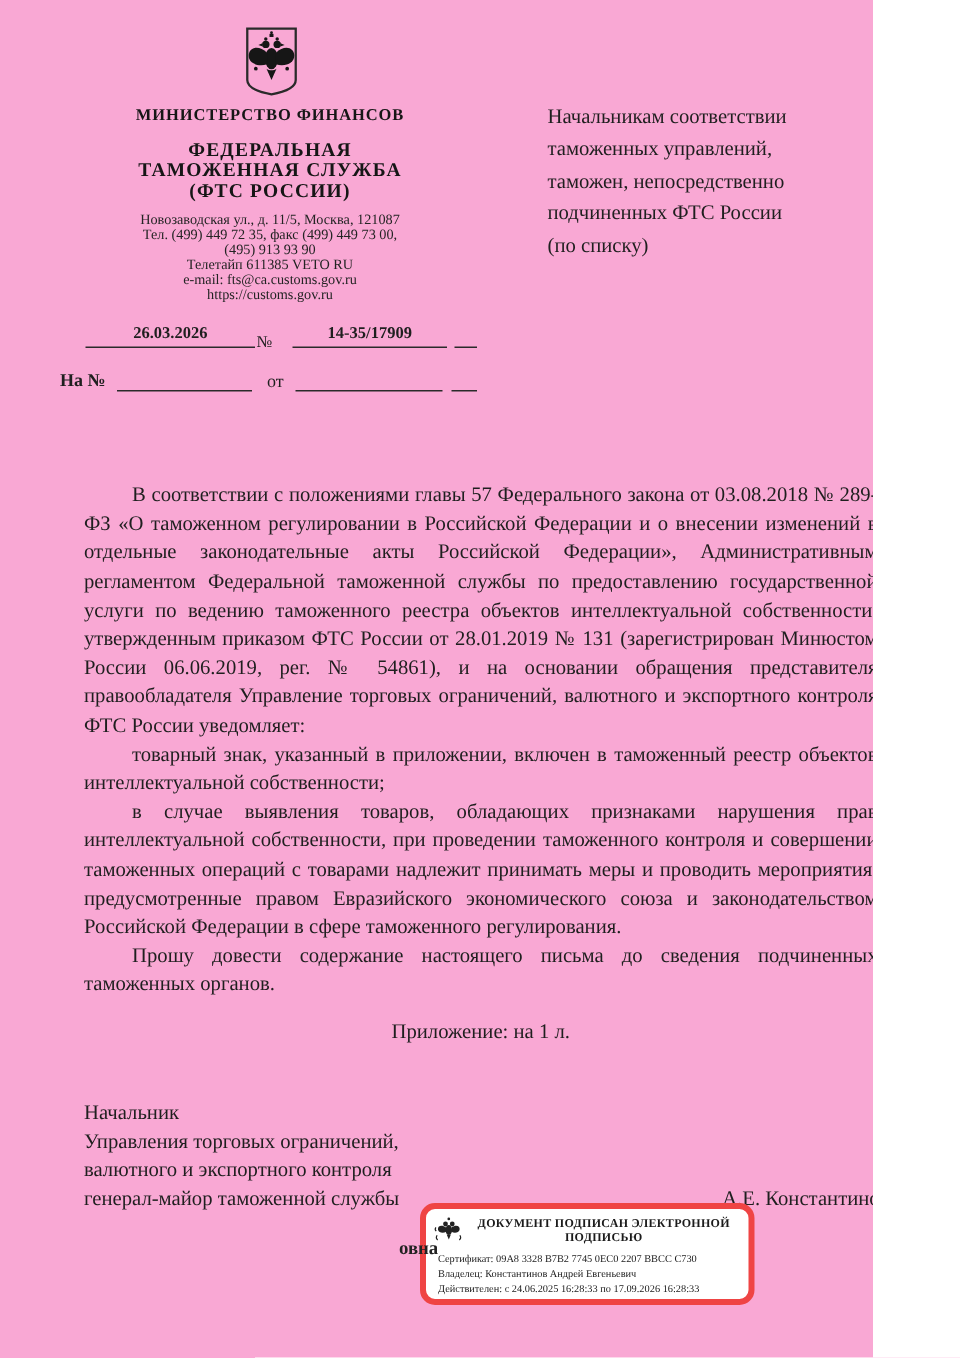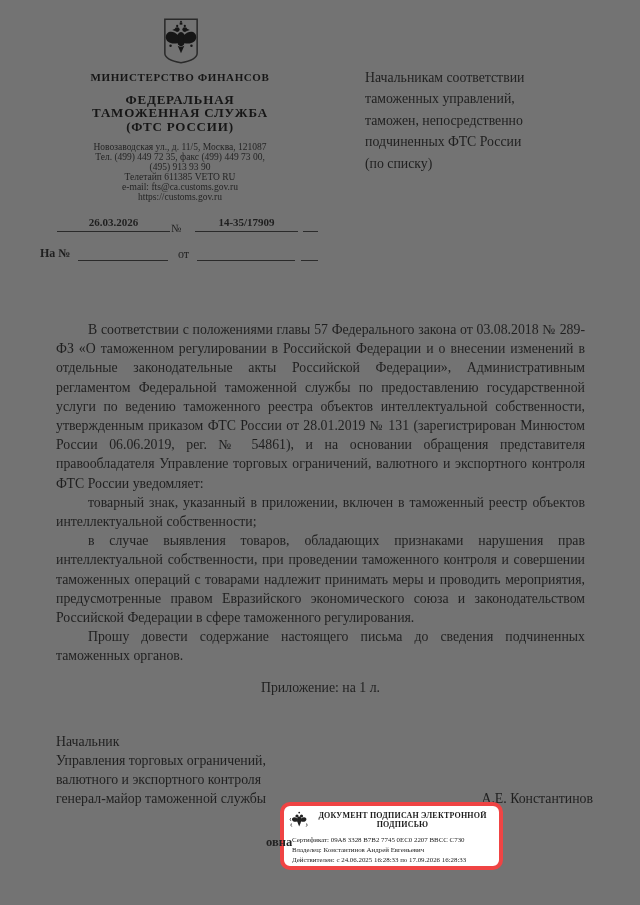--- a/index.html
+++ b/index.html
@@ -1,18 +1,18 @@
 <!DOCTYPE html>
 <html><head>
 <meta charset="utf-8">
 <style>
   * { margin:0; padding:0; box-sizing:border-box; }
   html,body { background:#ffffff; }
   .page {
-    position:relative; width:640px; height:905px; background:#737373;
+    position:relative; width:582px; height:905px; background:#f9a8d4;
     font-family:"Liberation Serif","DejaVu Serif",serif; color:#1f1f1f;
     overflow:hidden;
   }
   
   .coat { position:absolute; left:162px; top:17px; width:38px; height:48px; }
   .lh-col { position:absolute; left:40px; top:72px; width:280px; text-align:center; color:#161616; }
   .ministry { font-weight:bold; font-size:11px; line-height:11.5px; letter-spacing:.6px; }
   .agency { margin-top:9px; font-weight:bold; font-size:13px; line-height:13.5px; letter-spacing:.8px; }
   .contacts { margin-top:10px; font-size:9.5px; line-height:9.9px; color:#242424; }
   
@@ -41,21 +41,21 @@
   .stamp {
     position:absolute; left:224px; top:70px; width:223px; height:68px;
     border:4px solid #ef4444; border-radius:10px; background:#fff;
     font-family:"Liberation Serif","DejaVu Serif",serif; color:#1c1c1c;
     padding:5px 6px 0 8px; z-index:2; line-height:normal;
   }
   .stamp-emblem { position:absolute; left:5px; top:4px; width:20px; height:21px; }
   .stamp-title { text-align:center; padding-left:20px; font-weight:bold; font-size:8px; line-height:9.5px; letter-spacing:.2px; }
   .stamp-details { margin-top:5px; font-size:6.9px; line-height:10px; white-space:nowrap; }
   .artifact {
-    position:absolute; left:-18px; top:29px; z-index:3;
+    position:absolute; left:-18px; top:19px; z-index:3;
     font-weight:bold; font-size:12.5px; color:#222; background:transparent;
   }
 </style>
 </head>
 <body>
 
 <div class="page">
 
   <svg class="coat" viewBox="0 0 40 50" xmlns="http://www.w3.org/2000/svg">
     <path d="M3 2 H37 V38 Q37 45 20 48 Q3 45 3 38 Z" fill="none" stroke="#2a2a2a" stroke-width="1.6"></path>

